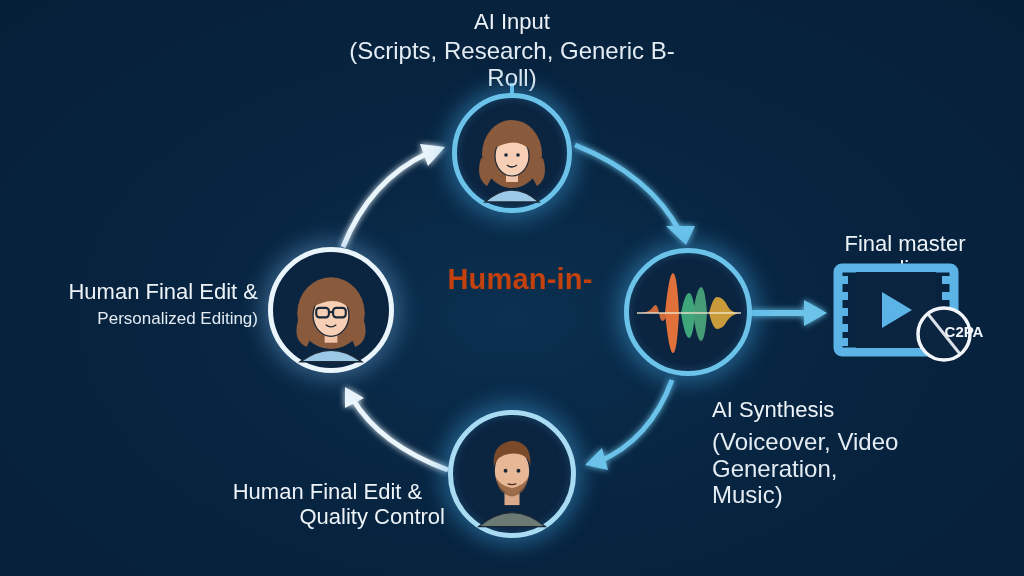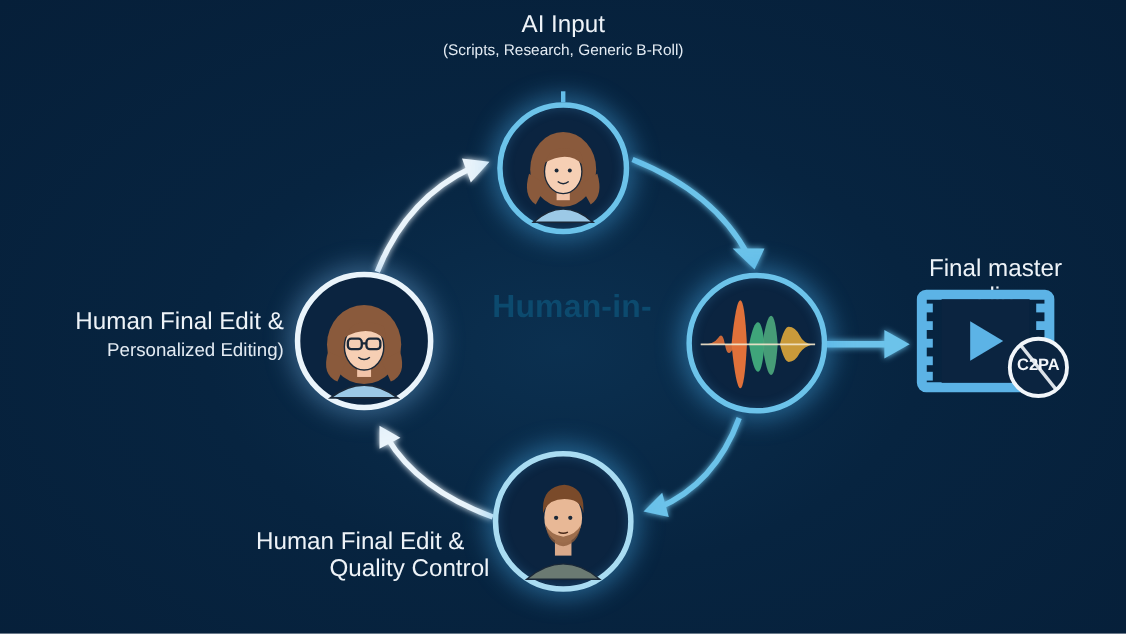--- a/index.html
+++ b/index.html
@@ -6,24 +6,24 @@
     body {
       width: 1024px; height: 576px; overflow: hidden; position: relative;
       background: radial-gradient(ellipse at 50% 55%, #0b3050 0%, #072440 45%, #061f39 100%);
       font-family: "Liberation Sans", sans-serif;
       color: #eef3f8;
     }
     .stage { position: absolute; left: 0; top: 0; width: 1024px; height: 492px; }
     svg.flow { position: absolute; left: 0; top: 0; width: 1024px; height: 576px; }
     .label { position: absolute; color: #eef3f8; line-height: 1.12; }
     .title { font-size: 22px; }
-    .sub { font-size: 14px; color: #e3ebf3; }
+    .sub { font-size: 24px; color: #e3ebf3; }
     .center-title {
       position: absolute; left: 405px; top: 262px; width: 230px;
-      text-align: center; font-size: 29px; font-weight: bold; line-height: 1.22; color: #0c4a6e;
+      text-align: center; font-size: 29px; font-weight: bold; line-height: 1.22; color: #c2410c;
       letter-spacing: 0.2px;
     }
     .node {
       position: absolute; border-radius: 50%;
       background: #0b2440; box-sizing: border-box;
     }
     .node.blue { border: 5px solid #6cc3ea; box-shadow: 0 0 22px 6px rgba(74,170,230,0.45), inset 0 0 10px rgba(74,170,230,0.25); }
     .node.white { border: 5px solid #eaf4fb; box-shadow: 0 0 22px 6px rgba(120,180,230,0.4); }
     .node svg { position: absolute; left: 0; top: 0; }
     .clip { position: absolute; left: 832px; top: 262px; width: 150px; height: 110px; }
@@ -141,23 +141,28 @@
         <rect x="8" y="76" width="8" height="8"></rect>
         <rect x="110" y="14" width="8" height="8"></rect>
           <rect x="110" y="30" width="8" height="8"></rect>
       </g>
       <polygon points="50,30 50,66 80,48" fill="#5cb3e6"></polygon>
     </svg>
     <svg width="60" height="60" viewBox="0 0 60 60" style="position:absolute; left:82px; top:42px;">
       <circle cx="30" cy="30" r="26" fill="#0b2440" stroke="#f2f6fa" stroke-width="3.5"></circle>
       <line x1="14" y1="10" x2="46" y2="50" stroke="#f2f6fa" stroke-width="3" opacity="0.9"></line>
     </svg>
-    <div style="position:absolute; left:88px; top:61px; width:48px; text-align:center; font-size:15px; font-weight:bold; color:#f2f6fa;">C2PA</div>
+    <div style="position:absolute; left:88px; top:61px; width:48px; text-align:center; font-size:15px; font-weight:bold; color:#f2f6fa;padding-left:20px;">C2PA</div>
   </div>
 
+  <div class="label" style="left:712px; top:398px; width:200px;">
+    <div class="title">AI Synthesis</div>
+    <div class="sub" style="margin-top:6px;">(Voiceover, Video</div>
+    <div class="sub">Generation, Music)</div>
+  </div>
 
   <div class="node blue" style="left:448px; top:410px; width:128px; height:128px; border-color:#a9dcf2;">
     <svg width="118" height="118" viewBox="0 0 110 110">
       <path d="M24 104 Q55 78 86 104 Z" fill="#6b7a72" stroke="#1a2838" stroke-width="1.2"></path>
       <rect x="48" y="70" width="14" height="14" fill="#d9a98a"></rect>
       <ellipse cx="55" cy="52" rx="16" ry="21" fill="#e8b896"></ellipse>
       <path d="M38 48 Q36 26 56 24 Q74 26 72 48 Q70 36 56 36 Q42 36 38 48 Z" fill="#7a4a2a"></path>
       <path d="M40 58 Q42 74 55 76 Q68 74 70 58 Q66 66 55 68 Q44 66 40 58 Z" fill="#8a5a3a" opacity="0.8"></path>
       <circle cx="49" cy="52" r="1.8" fill="#1a2838"></circle>
       <circle cx="61" cy="52" r="1.8" fill="#1a2838"></circle>

